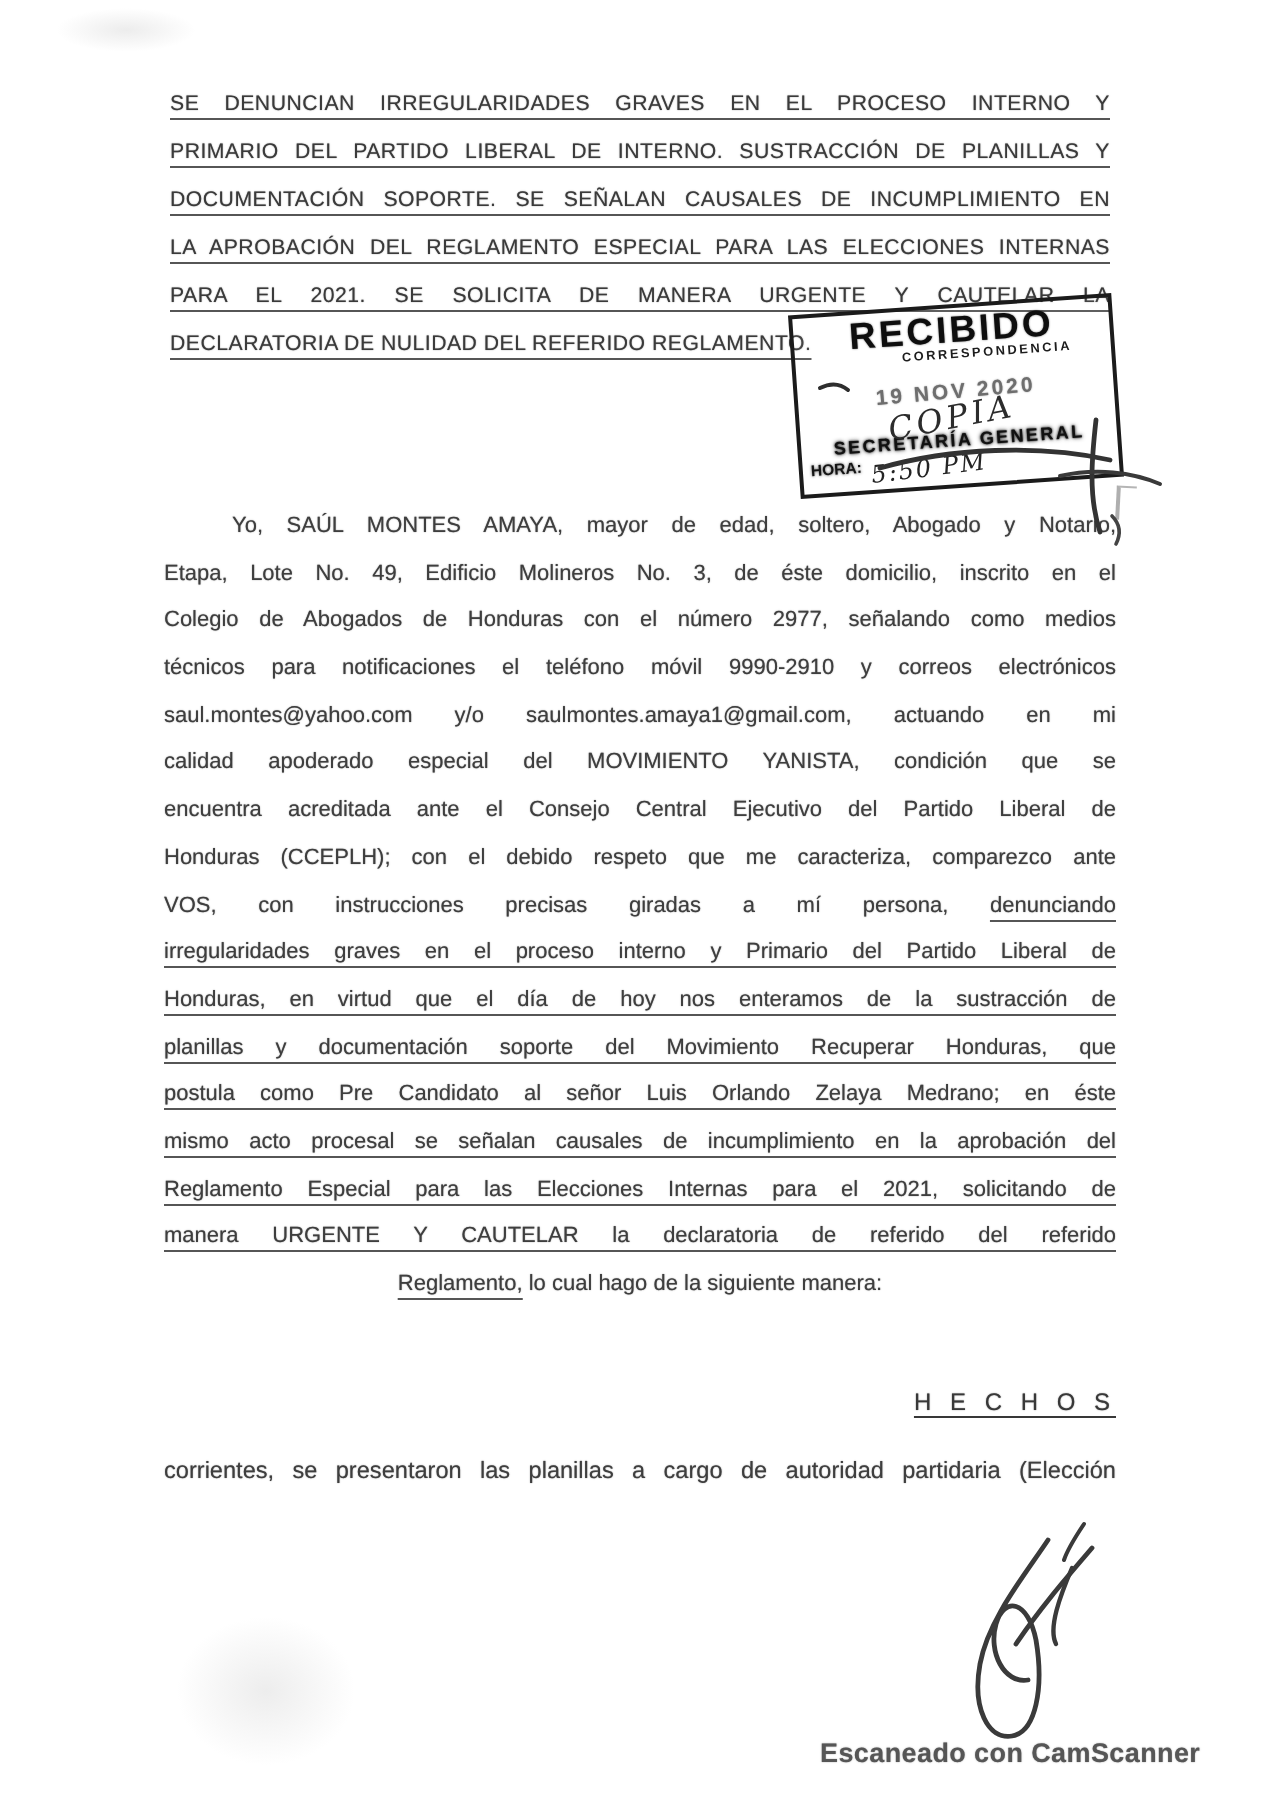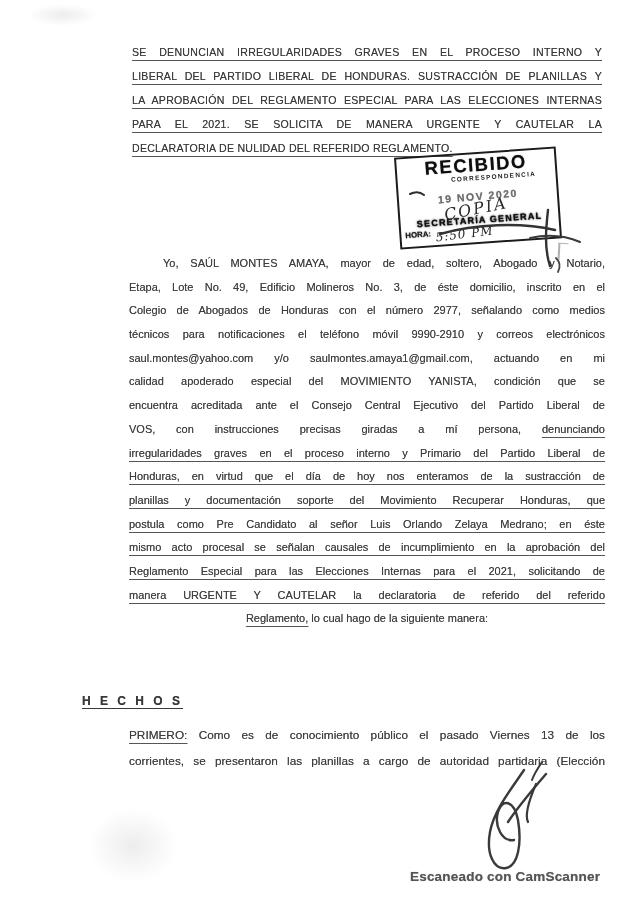--- a/index.html
+++ b/index.html
@@ -3,21 +3,21 @@
 <meta charset="utf-8">
 <style>
   html,body { margin:0; padding:0; background:#ffffff; }
   .page {
     position:relative; width:637px; height:900px; background:#ffffff;
     overflow:hidden;
     font-family:"Liberation Sans", sans-serif;
     color:#3e3e3e;
   }
   
-  .textblock { position:absolute;margin-left:47px; }
+  .textblock { position:absolute; }
   .tline {
     white-space:nowrap; text-align:left; overflow:visible;
     text-shadow:0 0 0.6px rgba(70,70,70,0.75);
   }
   .tline.just { white-space:normal; text-align:justify; text-align-last:justify; }
   .tline .ul {
     text-decoration:underline;
     text-decoration-thickness:1px;
     text-underline-offset:3.5px;
     text-decoration-color:#565656;
@@ -29,22 +29,22 @@
 
   .salutation {
     position:absolute; left:97px; top:199px; font-size:11.4px;
     letter-spacing:0.2px; color:#4a4a4a; text-shadow:0 0 0.6px rgba(80,80,80,0.7);
   }
 
   .bodyblock { left:82px; top:252px; width:476px; font-size:11px; color:#3e3e3e; }
   .bodyblock .tline { line-height:23.7px; height:23.7px;text-align:center; }
 
   .hechos-title {
-    position:absolute; left:82px; top:694px; width:476px; text-align:left;
-    font-size:12px; font-weight:bold; letter-spacing:3px; color:#383838;
+    position:absolute; left:82px; top:694px; width:476px; text-align:right;
+    font-size:12px; font-weight:normal; letter-spacing:3px; color:#383838;
     text-shadow:0 0 0.6px rgba(60,60,60,0.8);
   }
   .hechos-title span { text-decoration:underline; text-underline-offset:3px; text-decoration-thickness:1px; }
 
   .hechosblock { left:82px; top:722px; width:476px; font-size:11.8px; }
   .hechosblock .tline { line-height:26px; height:26px; }
 
   
   .stamp {
     position:absolute; left:397px; top:152px; width:162px; height:92px;
@@ -113,51 +113,52 @@
 </head>
 <body>
 
 <div class="page">
 
   <div class="smudge s1"></div>
   <div class="smudge s2"></div>
 
   <div class="textblock heading">
       <div class="tline just"><span class="ul">SE DENUNCIAN IRREGULARIDADES GRAVES EN EL PROCESO INTERNO Y</span></div>
-      <div class="tline just"><span class="ul">LIBERAL DEL PARTIDO LIBERAL DE HONDURAS. SUSTRACCIÓN DE PLANILLAS Y</span></div>
+      <div class="tline just"><span class="ul">PRIMARIO DEL PARTIDO LIBERAL DE INTERNO. SUSTRACCIÓN DE PLANILLAS Y</span></div>
+      <div class="tline just"><span class="ul">DOCUMENTACIÓN SOPORTE. SE SEÑALAN CAUSALES DE INCUMPLIMIENTO EN</span></div>
       <div class="tline just"><span class="ul">LA APROBACIÓN DEL REGLAMENTO ESPECIAL PARA LAS ELECCIONES INTERNAS</span></div>
       <div class="tline just"><span class="ul">PARA EL 2021. SE SOLICITA DE MANERA URGENTE Y CAUTELAR LA</span></div>
       <div class="tline"><span class="ul">DECLARATORIA DE NULIDAD DEL REFERIDO REGLAMENTO.</span></div>
     </div>
 
 
   <div class="textblock bodyblock">
       <div class="tline just ind"><span>Yo, SAÚL MONTES AMAYA, mayor de edad, soltero, Abogado y Notario,</span></div>
       <div class="tline just"><span>Etapa, Lote No. 49, Edificio Molineros No. 3, de éste domicilio, inscrito en el</span></div>
       <div class="tline just"><span>Colegio de Abogados de Honduras con el número 2977, señalando como medios</span></div>
       <div class="tline just"><span>técnicos para notificaciones el teléfono móvil 9990-2910 y correos electrónicos</span></div>
       <div class="tline just"><span>saul.montes@yahoo.com y/o saulmontes.amaya1@gmail.com, actuando en mi</span></div>
       <div class="tline just"><span>calidad apoderado especial del MOVIMIENTO YANISTA, condición que se</span></div>
       <div class="tline just"><span>encuentra acreditada ante el Consejo Central Ejecutivo del Partido Liberal de</span></div>
+      <div class="tline just"><span>Honduras (CCEPLH); con el debido respeto que me caracteriza, comparezco ante</span></div>
       <div class="tline just"><span>VOS, con instrucciones precisas giradas a mí persona, </span><span class="ul">denunciando</span></div>
       <div class="tline just"><span class="ul">irregularidades graves en el proceso interno y Primario del Partido Liberal de</span></div>
       <div class="tline just"><span class="ul">Honduras, en virtud que el día de hoy nos enteramos de la sustracción de</span></div>
       <div class="tline just"><span class="ul">planillas y documentación soporte del Movimiento Recuperar Honduras, que</span></div>
       <div class="tline just"><span class="ul">postula como Pre Candidato al señor Luis Orlando Zelaya Medrano; en éste</span></div>
       <div class="tline just"><span class="ul">mismo acto procesal se señalan causales de incumplimiento en la aprobación del</span></div>
       <div class="tline just"><span class="ul">Reglamento Especial para las Elecciones Internas para el 2021, solicitando de</span></div>
       <div class="tline just"><span class="ul">manera URGENTE Y CAUTELAR la declaratoria de referido del referido</span></div>
       <div class="tline"><span class="ul">Reglamento,</span><span> lo cual hago de la siguiente manera:</span></div>
     </div>
 
   <div class="hechos-title">
     <span>H E C H O S</span>
   </div>
   <div class="textblock hechosblock">
-      <div class="tline just"><span class="ul">PRIMERO:</span><span> Como es de conocimiento público el pasado Viernes 13 de los</span></div>
       <div class="tline just"><span>corrientes, se presentaron las planillas a cargo de autoridad partidaria (Elección</span></div>
     </div>
 
   <div class="fold-mark"></div>
 
   <div class="stamp">
     <div class="stamp-title">RECIBIDO</div>
     <div class="stamp-sub">CORRESPONDENCIA</div>
     <div class="stamp-date">19 NOV 2020</div>
     <div class="stamp-office">SECRETARÍA GENERAL</div>

